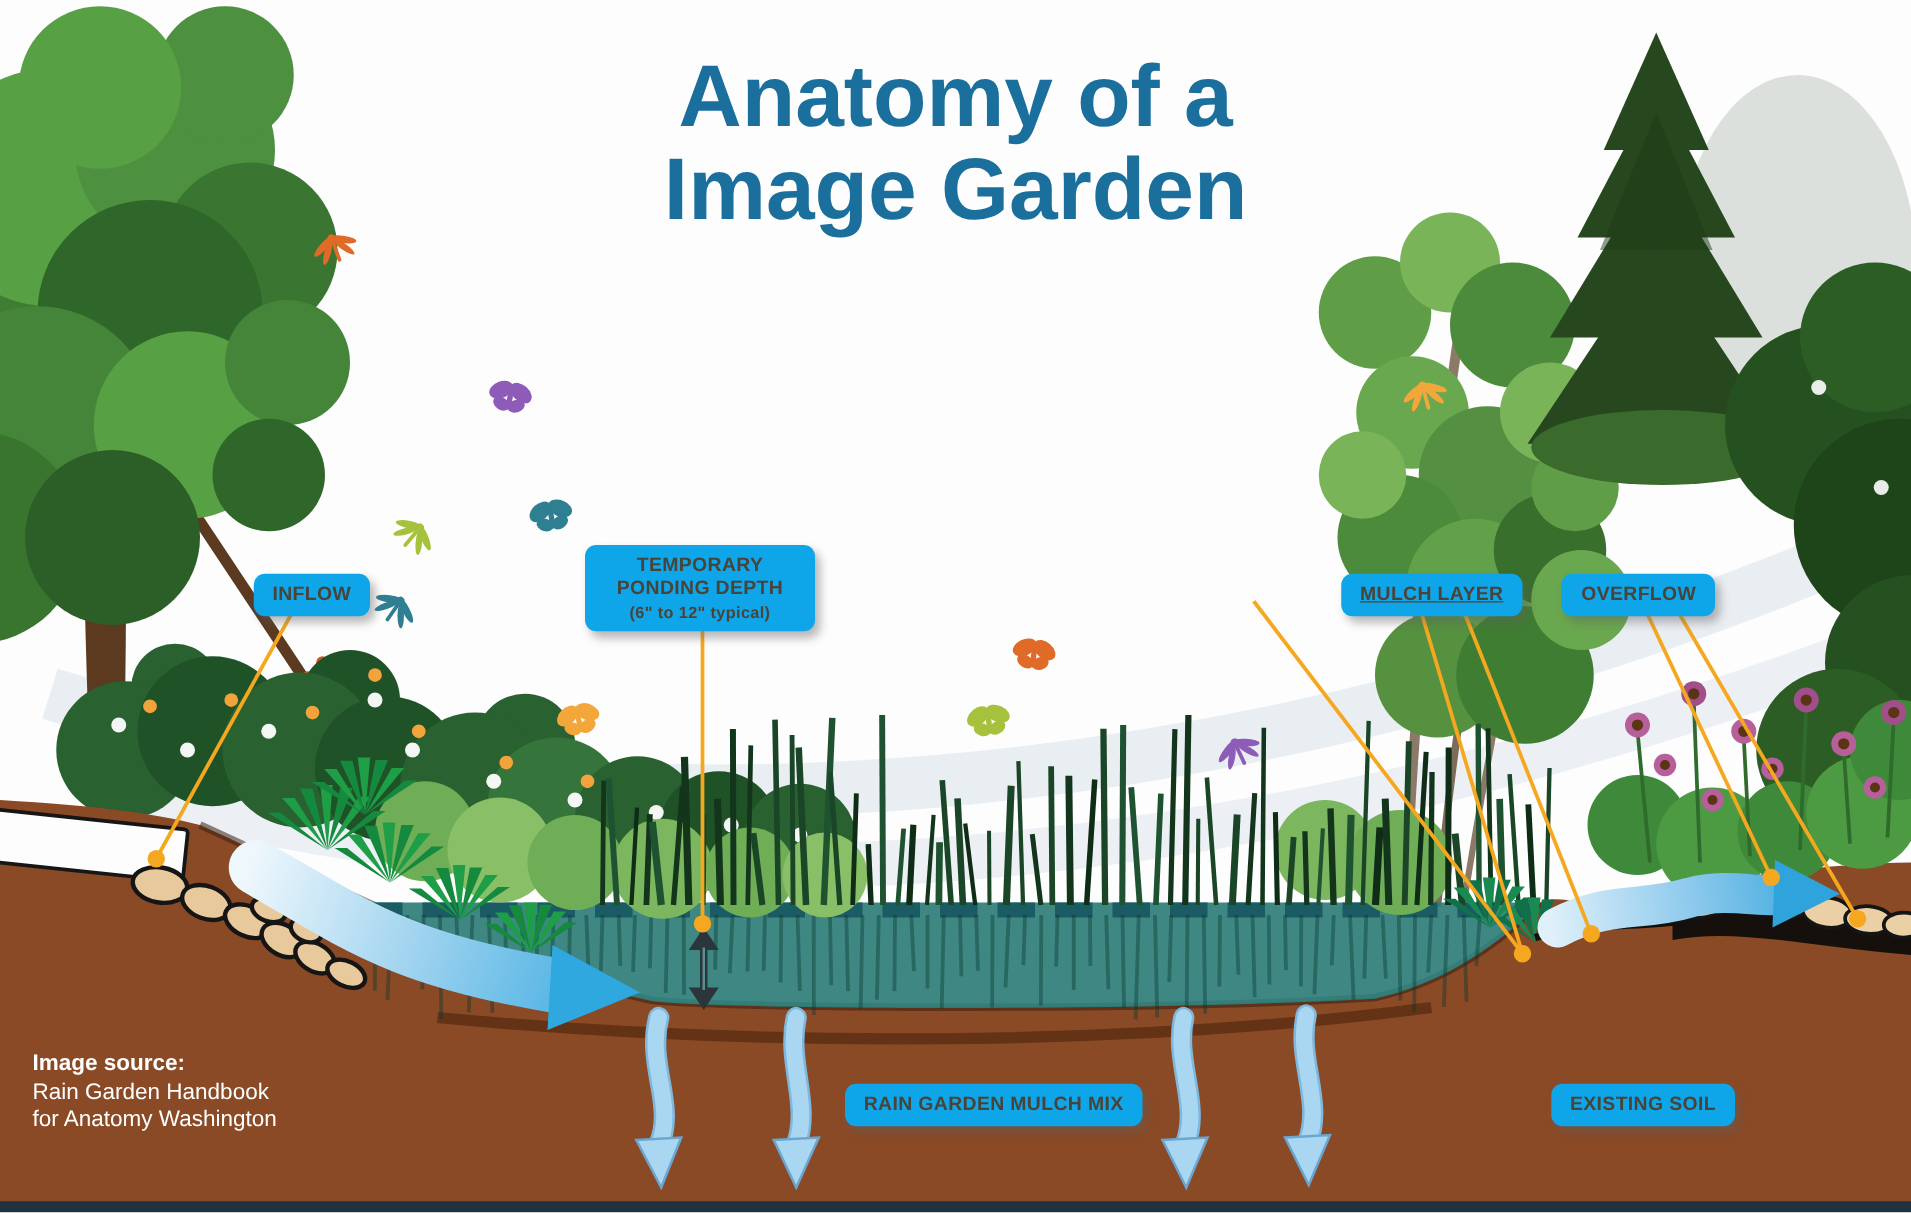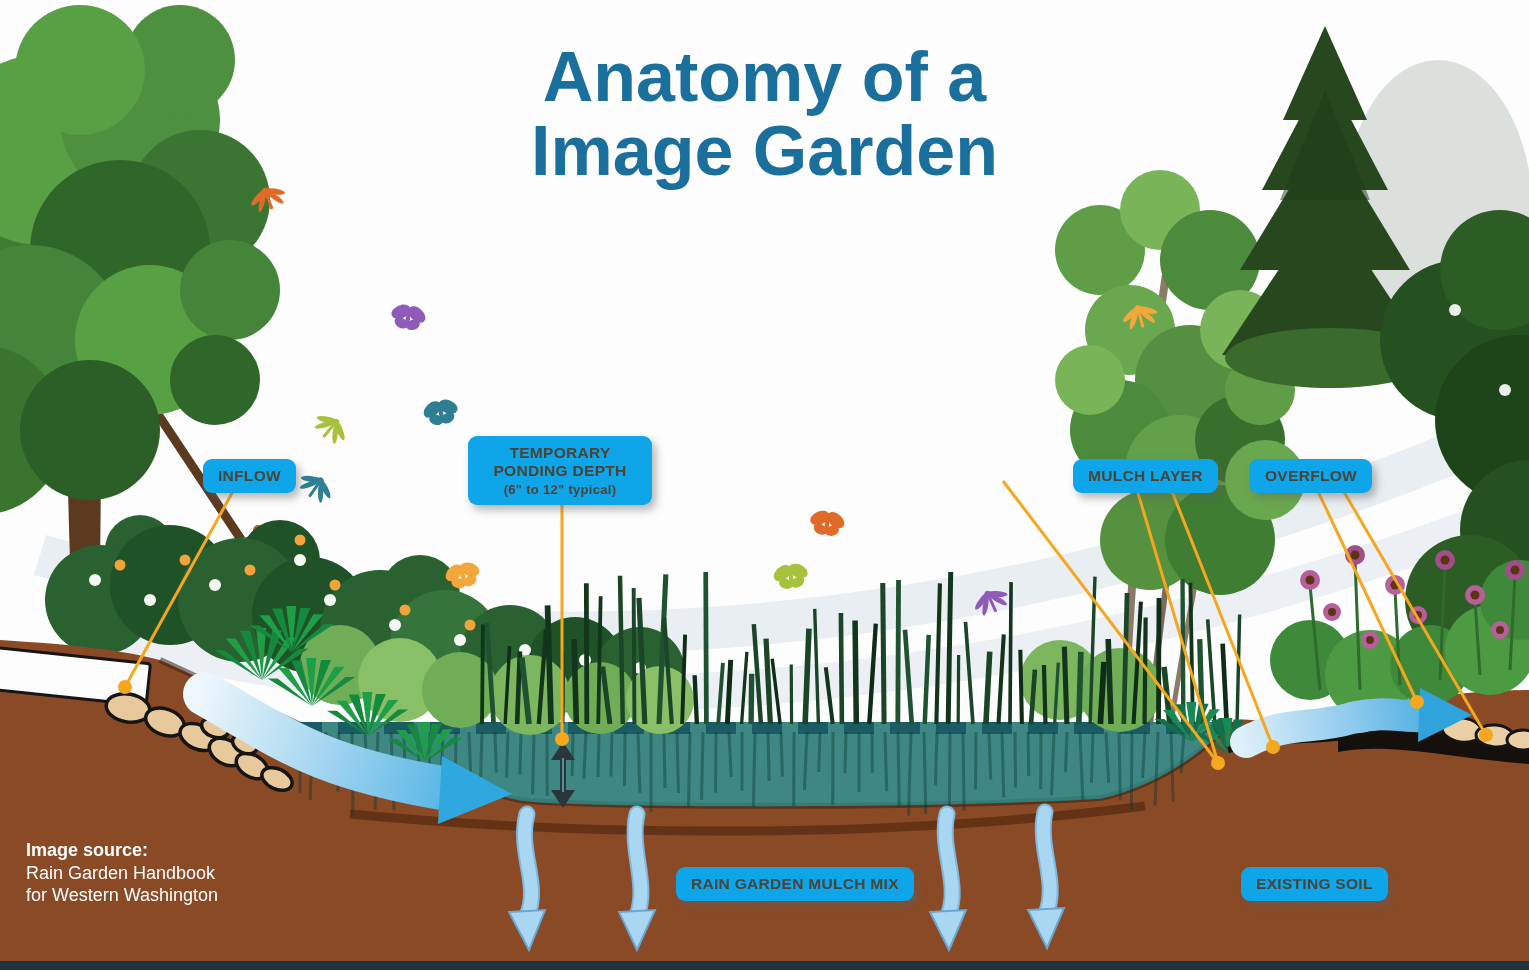--- a/index.html
+++ b/index.html
@@ -11,21 +11,21 @@
   #insects svg{position:absolute;}
   #leaders{z-index:4;}
   .pill{position:absolute;z-index:5;background:#0ea5e9;color:#4a4338;font-weight:bold;
         border-radius:9px;box-shadow:4px 5px 8px rgba(95,95,95,.45);text-align:center;
         padding:8px 15px;font-size:15.5px;letter-spacing:.3px;line-height:1.18;white-space:nowrap;margin-top:28px;}
   .pill.wrap{white-space:normal;}
   .pill .sub{display:block;font-size:13px;font-weight:bold;margin-top:1px;}
   #callout-inflow{left:203px;top:431px;}
   #callout-ponding{left:468px;top:408px;width:172px;padding:8px 6px;}
   #callout-slopes{left:903px;top:425px;width:138px;padding:8px 6px;}
-  #callout-mulch{left:1073px;top:431px;}
+  #callout-mulch{left:1073px;top:431px;text-decoration:underline;}
   #callout-overflow{left:1249px;top:431px;padding-left:16px;}
   #callout-soilmix{left:676px;top:839px;}
   #callout-existing{left:1241px;top:839px;}
   #title{position:absolute;left:0;right:0;top:40px;z-index:6;text-align:center;
          color:#1b6f9d;font-size:70px;font-weight:bold;line-height:1.06;letter-spacing:0;}
   #source{position:absolute;left:26px;top:839px;z-index:6;color:#ffffff;font-size:18px;line-height:1.26;}
   #source .head{font-weight:bold;}
   #bottom-bar{position:absolute;left:0;bottom:0;width:100%;height:9px;background:#203240;z-index:7;}
 </style>
 </head>
@@ -594,17 +594,17 @@
   <div class="pill" id="callout-existing">EXISTING SOIL</div>
 
   <div id="title">
     <div>Anatomy of a</div>
     <div>Image Garden</div>
   </div>
 
   <div id="source">
     <div class="head">Image source:</div>
     <div>Rain Garden Handbook</div>
-    <div>for Western Washington</div>
+    <div>for Anatomy Washington</div>
   </div>
 
   <div id="bottom-bar"></div>
 </div>
 
 </body></html>

